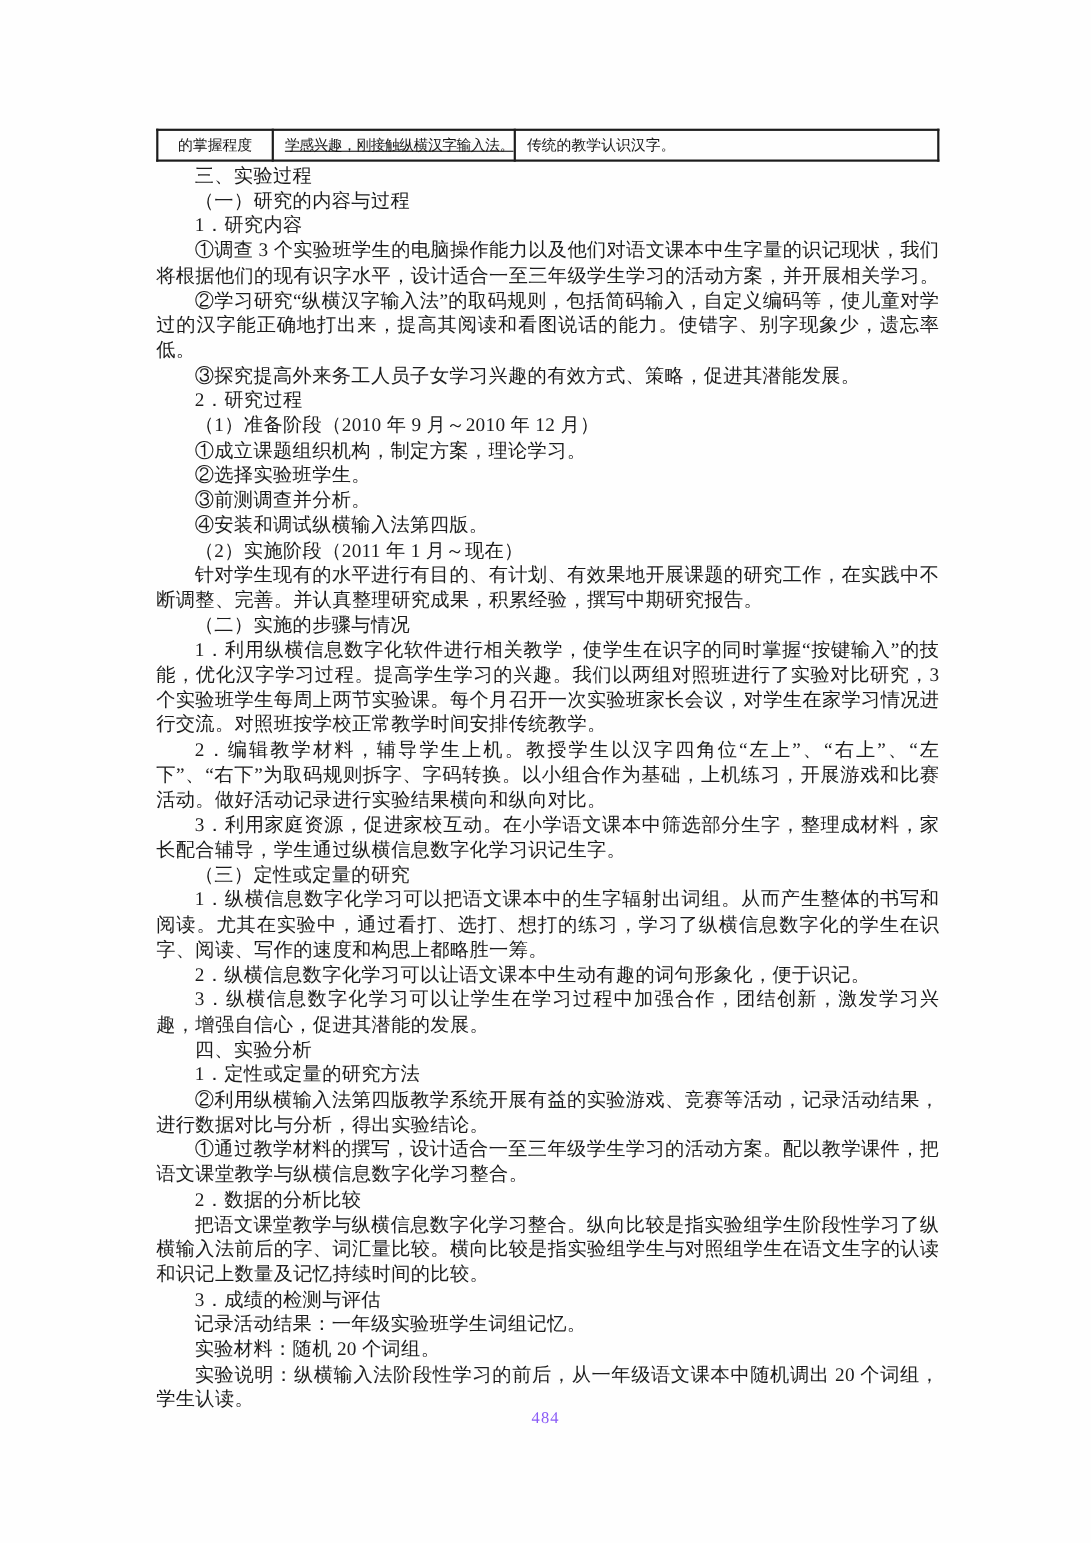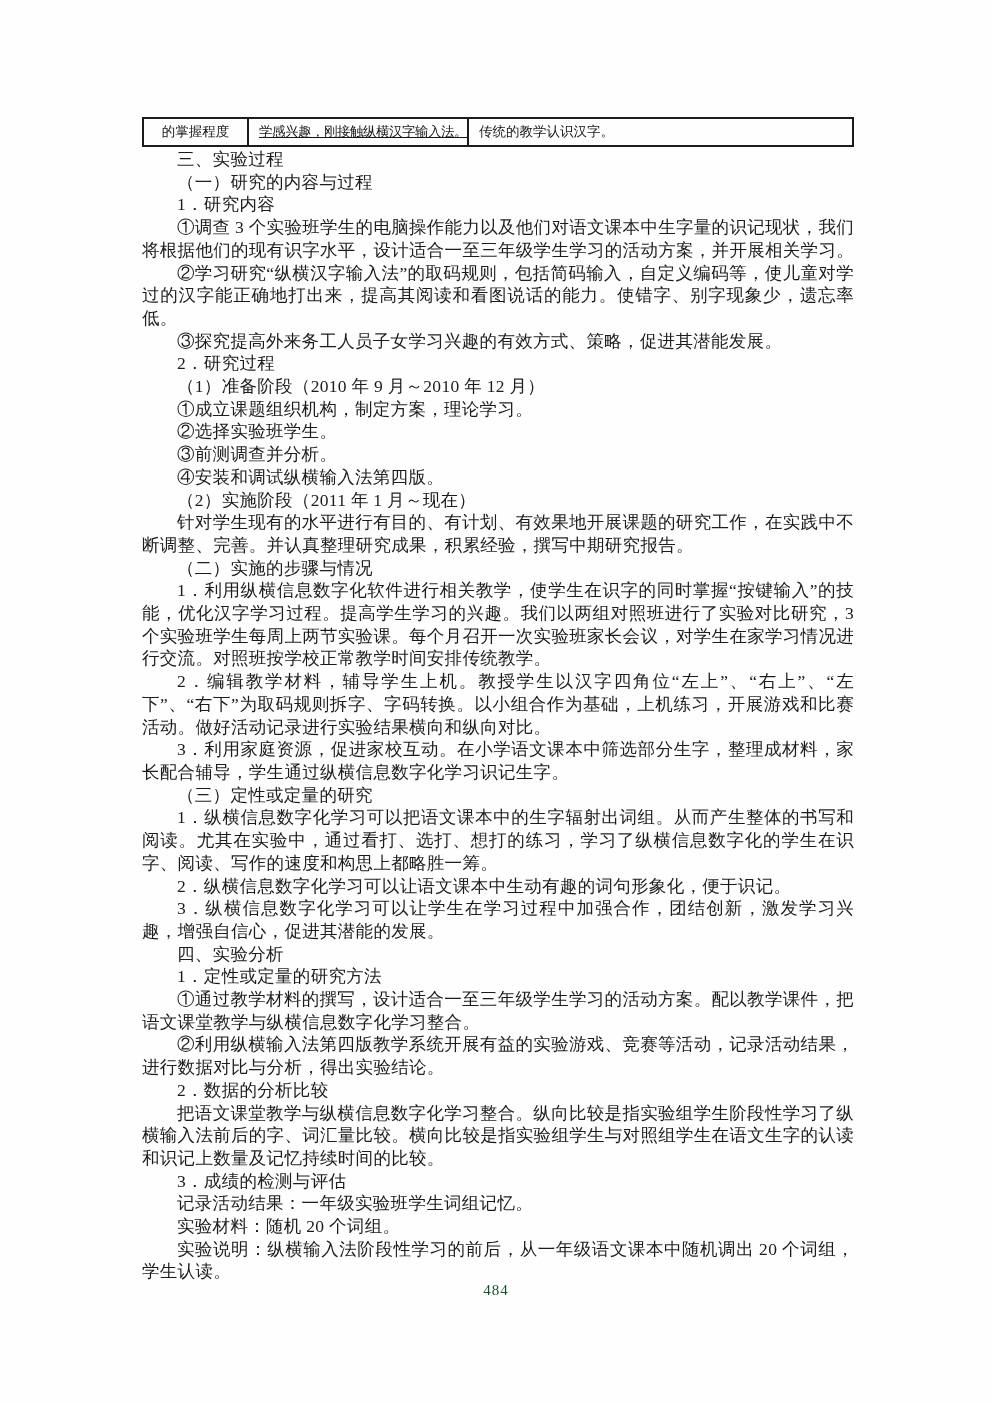--- a/index.html
+++ b/index.html
@@ -49,21 +49,21 @@
     text-indent: 2em;
   }
   .pagenum {
     position: absolute;
     top: 1282px;
     left: 0;
     width: 992px;
     text-align: center;
     font-size: 15px;
     letter-spacing: 1px;
-    color: #14532d;
+    color: #8b5cf6;
   }
 </style>
 </head>
 <body>
 
 <div class="page">
 
   <div class="doc">
 
     <table class="toptable">
@@ -94,22 +94,22 @@
         <p class="para">（二）实施的步骤与情况</p>
         <p class="para">1．利用纵横信息数字化软件进行相关教学，使学生在识字的同时掌握“按键输入”的技能，优化汉字学习过程。提高学生学习的兴趣。我们以两组对照班进行了实验对比研究，3 个实验班学生每周上两节实验课。每个月召开一次实验班家长会议，对学生在家学习情况进行交流。对照班按学校正常教学时间安排传统教学。</p>
         <p class="para">2．编辑教学材料，辅导学生上机。教授学生以汉字四角位“左上”、“右上”、“左下”、“右下”为取码规则拆字、字码转换。以小组合作为基础，上机练习，开展游戏和比赛活动。做好活动记录进行实验结果横向和纵向对比。</p>
         <p class="para">3．利用家庭资源，促进家校互动。在小学语文课本中筛选部分生字，整理成材料，家长配合辅导，学生通过纵横信息数字化学习识记生字。</p>
         <p class="para">（三）定性或定量的研究</p>
         <p class="para">1．纵横信息数字化学习可以把语文课本中的生字辐射出词组。从而产生整体的书写和阅读。尤其在实验中，通过看打、选打、想打的练习，学习了纵横信息数字化的学生在识字、阅读、写作的速度和构思上都略胜一筹。</p>
         <p class="para">2．纵横信息数字化学习可以让语文课本中生动有趣的词句形象化，便于识记。</p>
         <p class="para">3．纵横信息数字化学习可以让学生在学习过程中加强合作，团结创新，激发学习兴趣，增强自信心，促进其潜能的发展。</p>
         <p class="para">四、实验分析</p>
         <p class="para">1．定性或定量的研究方法</p>
+        <p class="para">②利用纵横输入法第四版教学系统开展有益的实验游戏、竞赛等活动，记录活动结果，进行数据对比与分析，得出实验结论。</p>
         <p class="para">①通过教学材料的撰写，设计适合一至三年级学生学习的活动方案。配以教学课件，把语文课堂教学与纵横信息数字化学习整合。</p>
-        <p class="para">②利用纵横输入法第四版教学系统开展有益的实验游戏、竞赛等活动，记录活动结果，进行数据对比与分析，得出实验结论。</p>
         <p class="para">2．数据的分析比较</p>
         <p class="para">把语文课堂教学与纵横信息数字化学习整合。纵向比较是指实验组学生阶段性学习了纵横输入法前后的字、词汇量比较。横向比较是指实验组学生与对照组学生在语文生字的认读和识记上数量及记忆持续时间的比较。</p>
         <p class="para">3．成绩的检测与评估</p>
         <p class="para">记录活动结果：一年级实验班学生词组记忆。</p>
         <p class="para">实验材料：随机 20 个词组。</p>
         <p class="para">实验说明：纵横输入法阶段性学习的前后，从一年级语文课本中随机调出 20 个词组，学生认读。</p>
       </div>
 
   </div>
 

